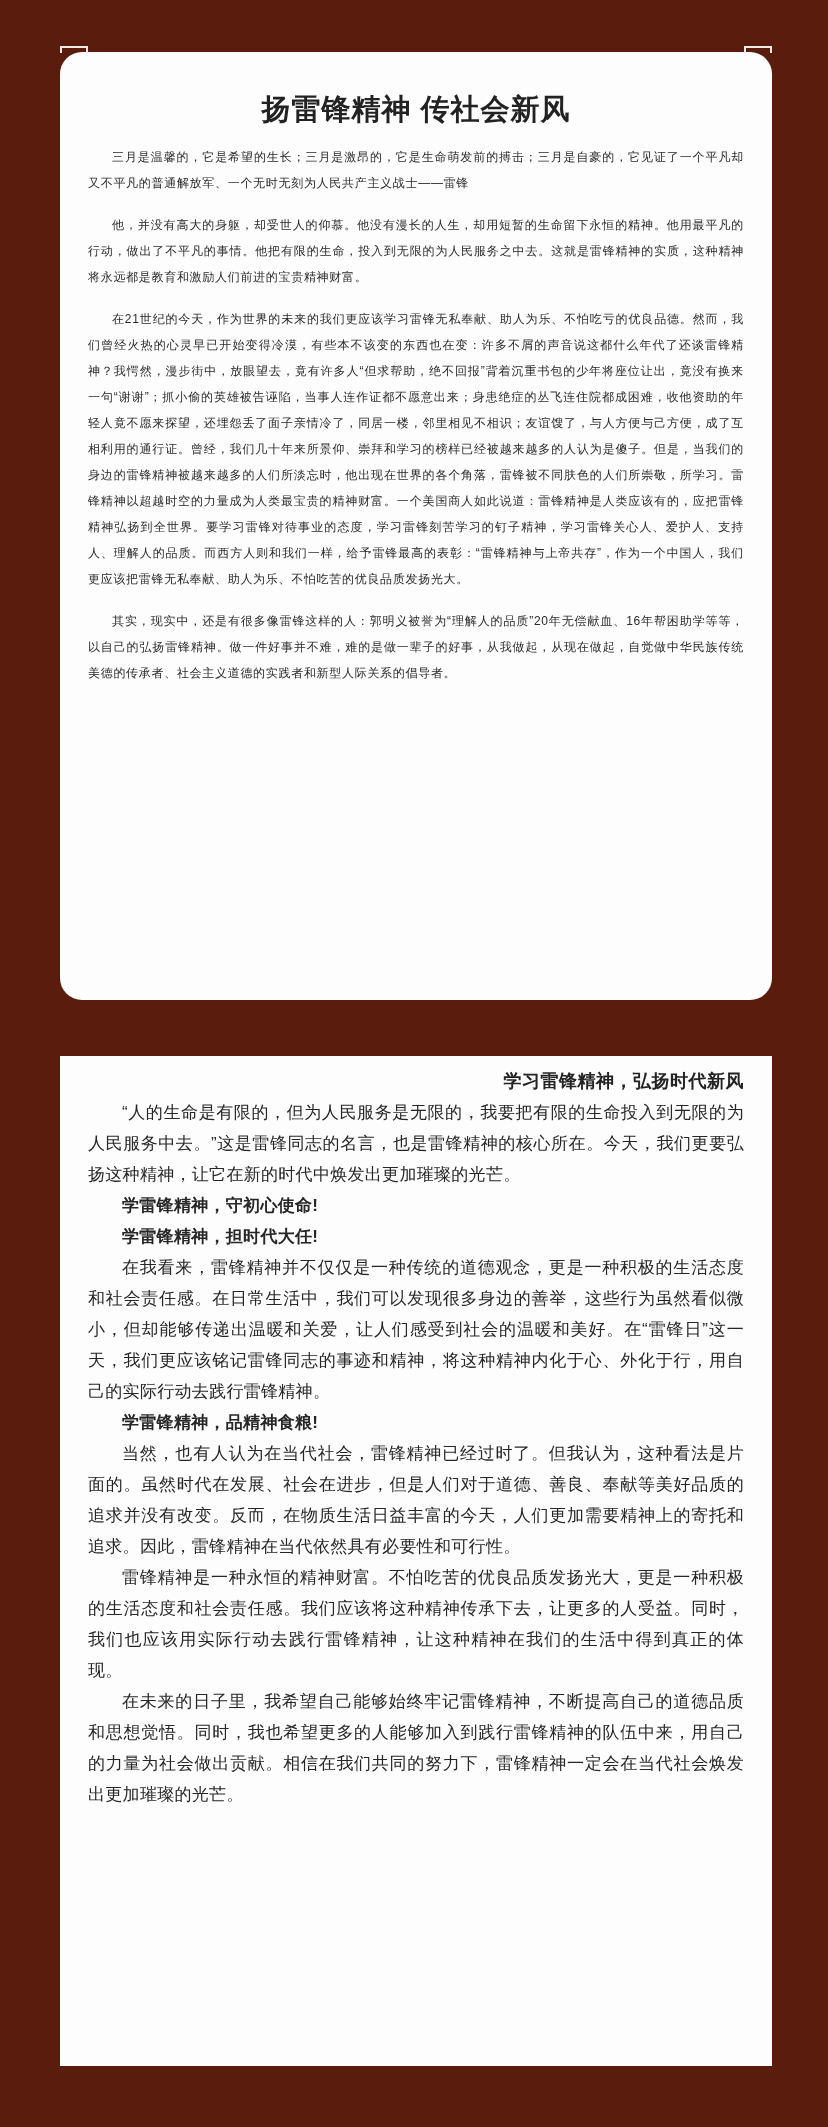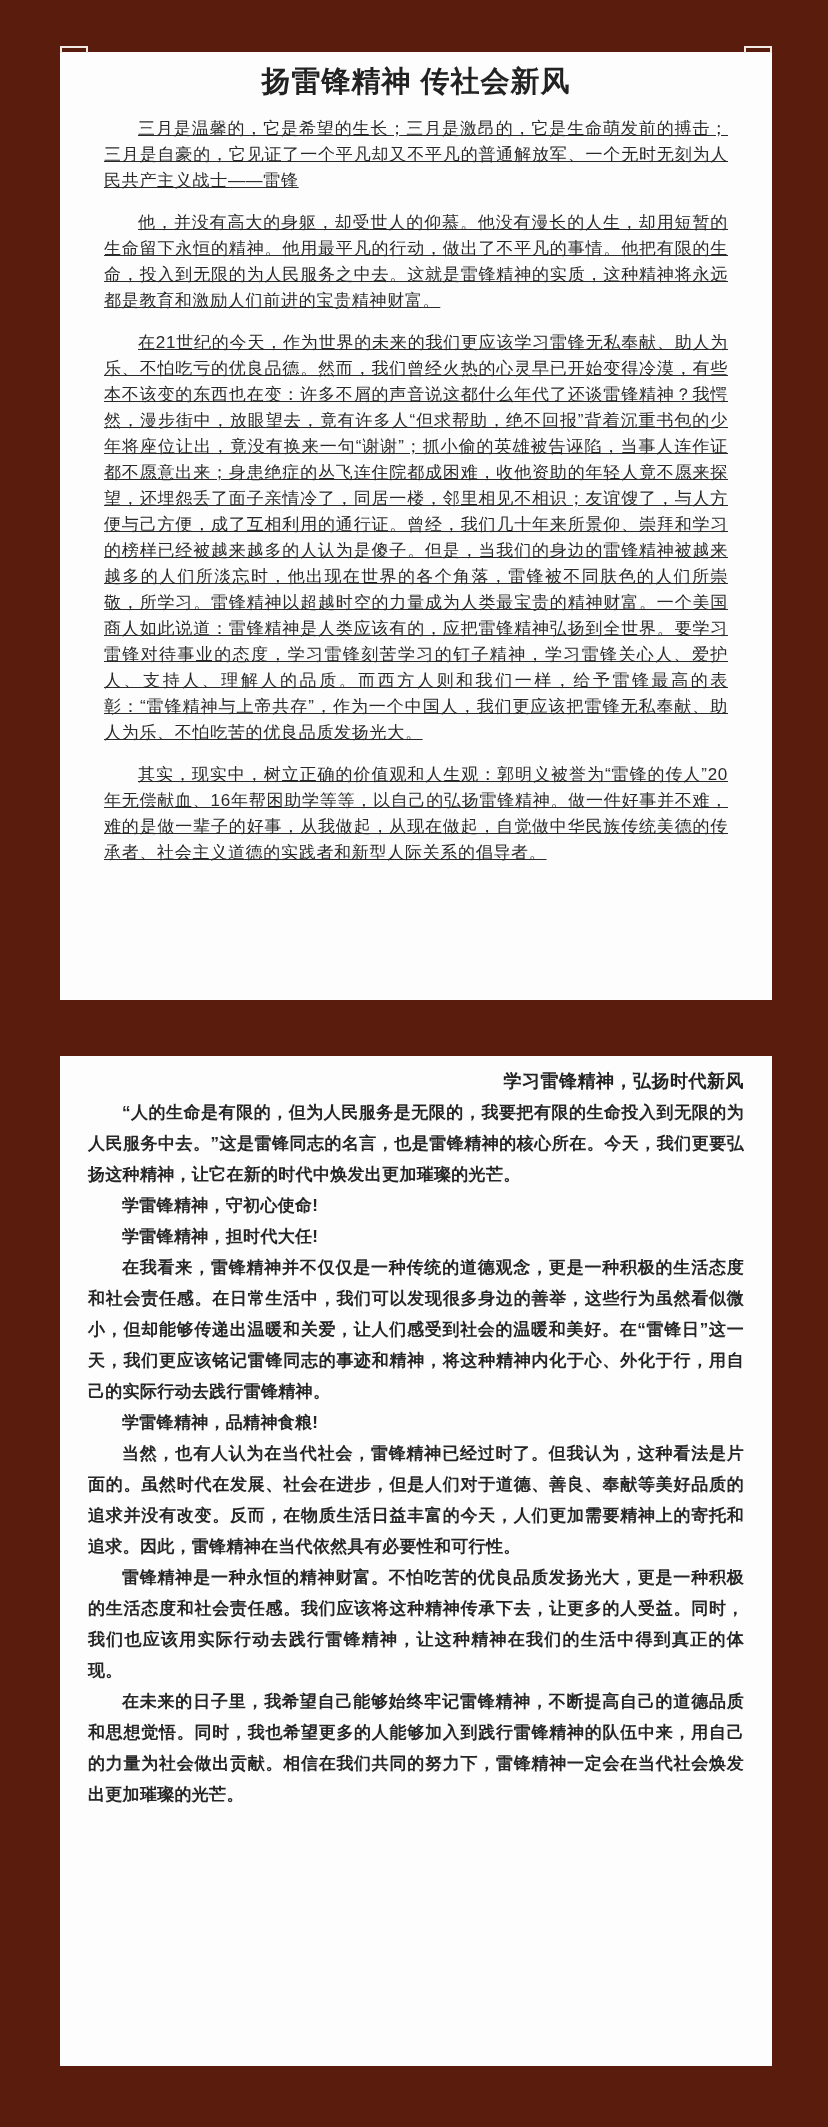--- a/index.html
+++ b/index.html
@@ -10,21 +10,21 @@
     background: #5a1d0d;
     font-family: "Liberation Sans", "DejaVu Sans", sans-serif;
   }
   .stage { padding: 52px 58px 60px 60px; }
   .page {
     width: 712px;
     background: #fdfdfd;
     color: #2a2a2a;
     position: relative;
   }
-  .page-1 { padding: 4px 28px 18px; min-height: 948px; }
+  .page-1 { padding: 32px 28px 18px; min-height: 948px; border-radius: 22px; }
   .page-2 { margin-top: 56px; padding: 10px 28px 30px; min-height: 1010px; }
 
   
   .corner-mark {
     position: absolute;
     top: -6px;
     width: 28px;
     height: 7px;
     border: 2px solid #efeae4;
     border-bottom: none;
@@ -36,65 +36,63 @@
   .essay1-title {
     font-size: 29px;
     font-weight: 600;
     color: #222222;
     text-align: center;
     letter-spacing: 1px;
     margin: 6px 0 8px 0;
     line-height: 38px;
   }
   .page-1 .para {
-    font-size: 17px;
+    font-size: 12px;
     line-height: 26px;
     letter-spacing: 0.7px;
-    margin: 16px 16px;
+    margin: 16px 0;
     text-indent: 2em;
     text-align: justify;
-    text-decoration: underline;
   }
 
   .essay2-title {
     font-size: 18px;
     font-weight: 700;
     color: #232323;
     text-align: right;
     letter-spacing: 0.5px;
     line-height: 31px;
     margin: 0;
   }
   .page-2 .para,
   .page-2 .subheading {
     font-size: 17px;
     line-height: 31px;
     letter-spacing: 0.3px;
     margin: 0;
     text-indent: 2em;
     text-align: justify;
     color: #262626;
-    font-weight: bold;
   }
   .page-2 .subheading { font-weight: 700; }
 </style>
 </head>
 <body style="background: rgb(90, 29, 13);">
 
 <div class="stage">
 
   <div class="page page-1" style="background: rgb(253, 253, 253);">
     <div class="corner-mark left"></div>
     <div class="corner-mark right"></div>
     <h1 class="essay1-title">扬雷锋精神 传社会新风</h1>
     <div>
         <p class="para">三月是温馨的，它是希望的生长；三月是激昂的，它是生命萌发前的搏击；三月是自豪的，它见证了一个平凡却又不平凡的普通解放军、一个无时无刻为人民共产主义战士——雷锋</p>
         <p class="para">他，并没有高大的身躯，却受世人的仰慕。他没有漫长的人生，却用短暂的生命留下永恒的精神。他用最平凡的行动，做出了不平凡的事情。他把有限的生命，投入到无限的为人民服务之中去。这就是雷锋精神的实质，这种精神将永远都是教育和激励人们前进的宝贵精神财富。</p>
         <p class="para">在21世纪的今天，作为世界的未来的我们更应该学习雷锋无私奉献、助人为乐、不怕吃亏的优良品德。然而，我们曾经火热的心灵早已开始变得冷漠，有些本不该变的东西也在变：许多不屑的声音说这都什么年代了还谈雷锋精神？我愕然，漫步街中，放眼望去，竟有许多人“但求帮助，绝不回报”背着沉重书包的少年将座位让出，竟没有换来一句“谢谢”；抓小偷的英雄被告诬陷，当事人连作证都不愿意出来；身患绝症的丛飞连住院都成困难，收他资助的年轻人竟不愿来探望，还埋怨丢了面子亲情冷了，同居一楼，邻里相见不相识；友谊馊了，与人方便与己方便，成了互相利用的通行证。曾经，我们几十年来所景仰、崇拜和学习的榜样已经被越来越多的人认为是傻子。但是，当我们的身边的雷锋精神被越来越多的人们所淡忘时，他出现在世界的各个角落，雷锋被不同肤色的人们所崇敬，所学习。雷锋精神以超越时空的力量成为人类最宝贵的精神财富。一个美国商人如此说道：雷锋精神是人类应该有的，应把雷锋精神弘扬到全世界。要学习雷锋对待事业的态度，学习雷锋刻苦学习的钉子精神，学习雷锋关心人、爱护人、支持人、理解人的品质。而西方人则和我们一样，给予雷锋最高的表彰：“雷锋精神与上帝共存”，作为一个中国人，我们更应该把雷锋无私奉献、助人为乐、不怕吃苦的优良品质发扬光大。</p>
-        <p class="para">其实，现实中，树立正确的价值观和人生观：郭明义被誉为“雷锋的传人”20年无偿献血、16年帮困助学等等，以自己的弘扬雷锋精神。做一件好事并不难，难的是做一辈子的好事，从我做起，从现在做起，自觉做中华民族传统美德的传承者、社会主义道德的实践者和新型人际关系的倡导者。</p>
+        <p class="para">其实，现实中，还是有很多像雷锋这样的人：郭明义被誉为“理解人的品质”20年无偿献血、16年帮困助学等等，以自己的弘扬雷锋精神。做一件好事并不难，难的是做一辈子的好事，从我做起，从现在做起，自觉做中华民族传统美德的传承者、社会主义道德的实践者和新型人际关系的倡导者。</p>
       </div>
   </div>
 
   <div class="page page-2" style="background: rgb(253, 253, 253);">
     <h2 class="essay2-title">学习雷锋精神，弘扬时代新风</h2>
     <div>
         <p class="para">“人的生命是有限的，但为人民服务是无限的，我要把有限的生命投入到无限的为人民服务中去。”这是雷锋同志的名言，也是雷锋精神的核心所在。今天，我们更要弘扬这种精神，让它在新的时代中焕发出更加璀璨的光芒。</p>
         <p class="subheading">学雷锋精神，守初心使命!</p>
         <p class="subheading">学雷锋精神，担时代大任!</p>
         <p class="para">在我看来，雷锋精神并不仅仅是一种传统的道德观念，更是一种积极的生活态度和社会责任感。在日常生活中，我们可以发现很多身边的善举，这些行为虽然看似微小，但却能够传递出温暖和关爱，让人们感受到社会的温暖和美好。在“雷锋日”这一天，我们更应该铭记雷锋同志的事迹和精神，将这种精神内化于心、外化于行，用自己的实际行动去践行雷锋精神。</p>

